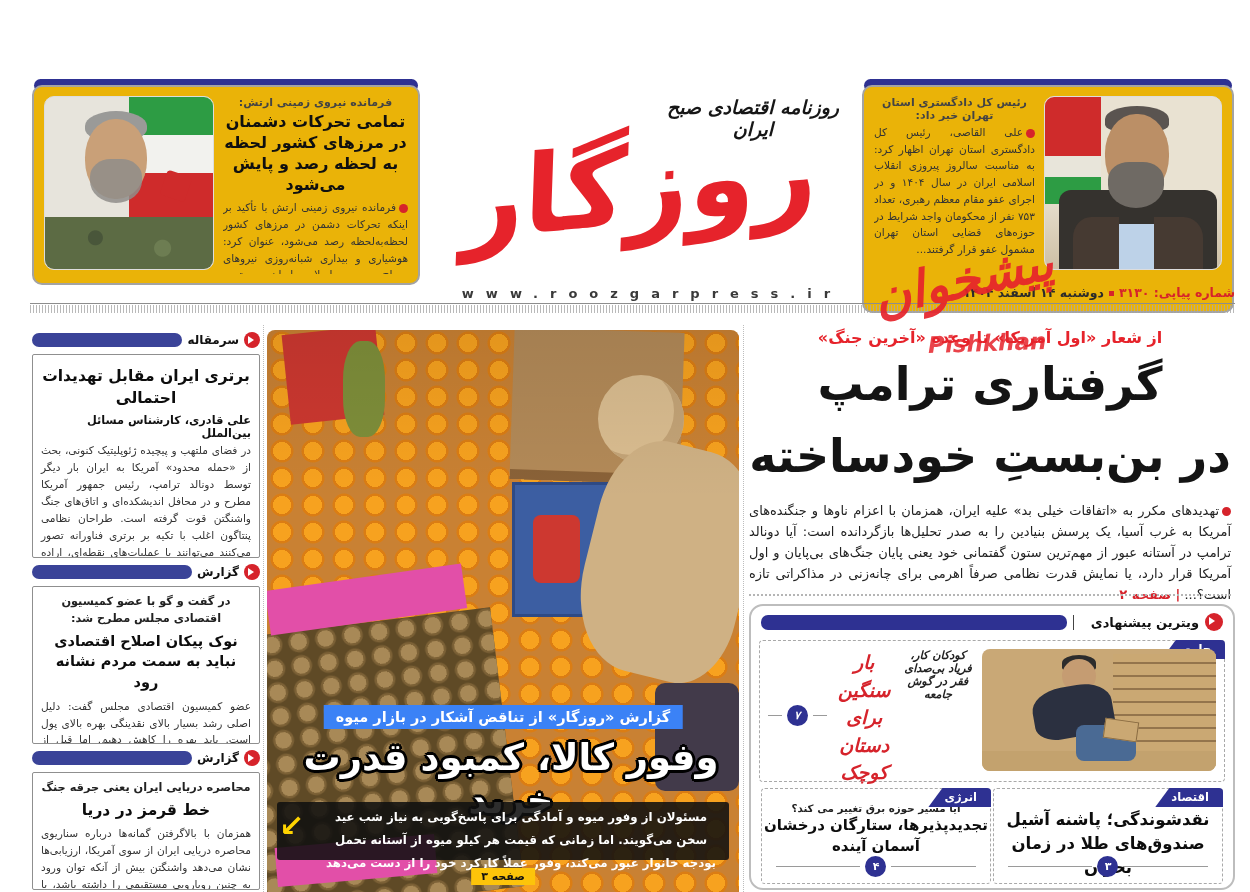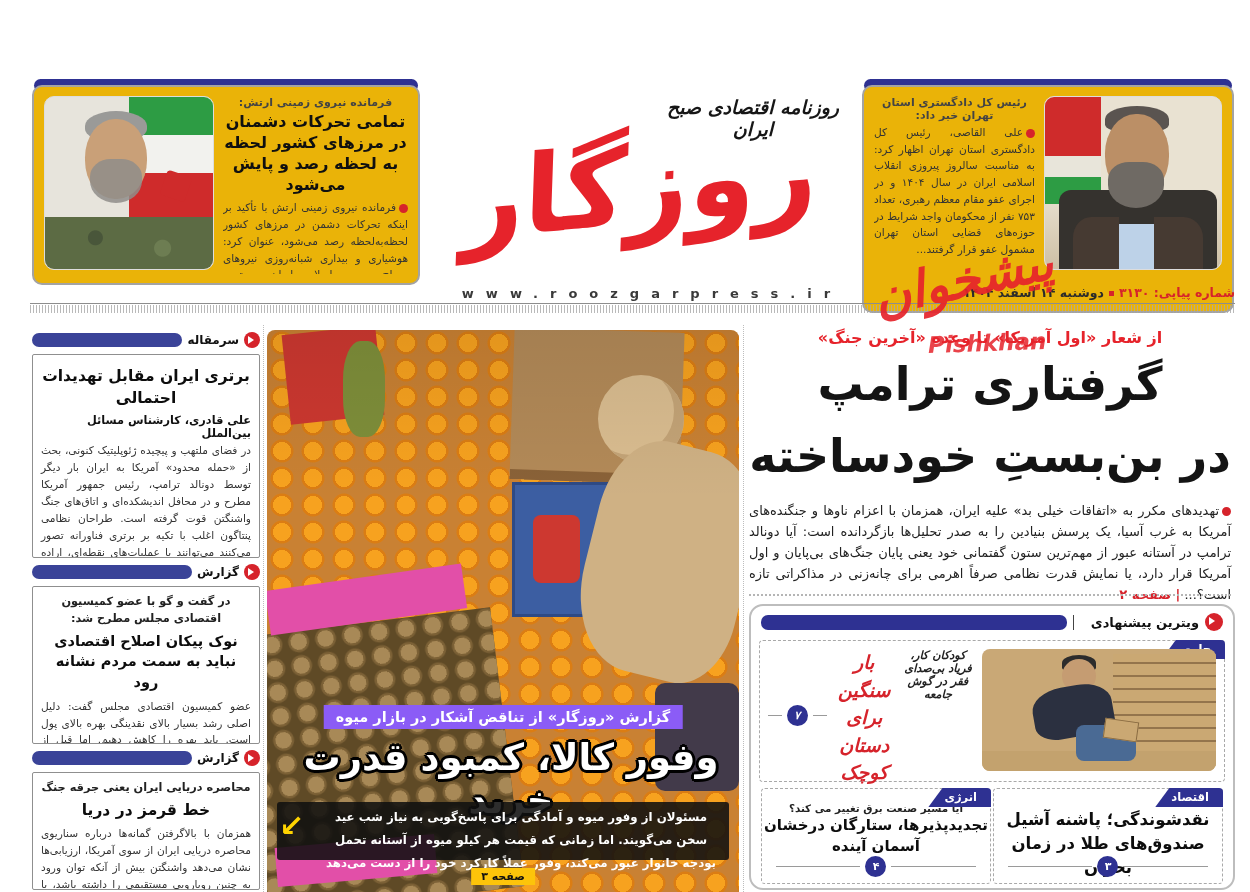--- a/index.html
+++ b/index.html
@@ -87,21 +87,21 @@
   .mp-kiwi { position:absolute; left:-4%; top:52%; width:55%; height:50%; background:#5f4a26; transform:rotate(-7deg);
      background-image:radial-gradient(circle at 12px 11px, #a88957 0 8px, #7c6136 8px 10px, transparent 11px); background-size:27px 24px; }
   .mp-pink { position:absolute; left:0; top:44%; width:42%; height:8%; background:#e24fa8; transform:rotate(-8deg); }
   .mp-pink2 { position:absolute; left:2%; bottom:2%; width:34%; height:7%; background:#e24fa8; transform:rotate(-5deg); }
   .mp-person { position:absolute; right:-2%; top:8%; width:34%; height:74%; }
   .mp-hood { position:absolute; left:6%; top:0; width:86px; height:88px; background:#dabd90; border-radius:50%; box-shadow:inset -10px -8px 0 #c4a477; }
   .mp-body { position:absolute; left:0; top:70px; width:100%; height:56%; background:#cfb184; border-radius:34% 40% 30% 40%; transform:rotate(14deg); }
   .mp-pants { position:absolute; right:6%; bottom:0; width:52%; height:26%; background:#423a4a; border-radius:10px; }
   .mp-shade { position:absolute; inset:0; background:linear-gradient(180deg, rgba(0,0,0,.08), rgba(0,0,0,0) 30%); }
 
-  .mp-badge { position:absolute; left:50%; transform:translateX(-50%); top:375px; background:#8b5cf6; color:#fff;
+  .mp-badge { position:absolute; left:50%; transform:translateX(-50%); top:375px; background:#3b82f6; color:#fff;
      font-size:14.5px; font-weight:900; padding:4px 12px; white-space:nowrap; }
   .mp-headline { position:absolute; left:8px; width:100%; top:406px; text-align:center; color:#fff; font-size:37px; font-weight:700;
      text-shadow:2px 2px 0 #000, -2px 2px 0 #000, 2px -2px 0 #000, -2px -2px 0 #000, 0 3px 0 #000, 3px 0 0 #000, -3px 0 0 #000, 0 -3px 0 #000; }
   .mp-caption { position:absolute; left:10px; right:10px; top:472px; height:58px; background:rgba(16,16,16,.88); border-radius:3px;
      color:#fff; font-size:11.8px; font-weight:bold; line-height:1.95; text-align:center; padding:4px 12px 4px 48px; }
   .mp-arrow { position:absolute; left:12px; top:481px; color:#ffd400; font-size:30px; font-weight:900; line-height:1; }
   .mp-pagebadge { position:absolute; left:50%; transform:translateX(-50%); top:538px; background:#fdc40a; color:#111;
      font-size:11px; font-weight:900; padding:2px 10px; }
 
   
@@ -310,21 +310,21 @@
             <span class="ln"></span>
             <span class="num-circle">۷</span>
             <span class="ln"></span>
           </div>
         </div>
       </div>
     </div>
 
     <div class="sc-card sc-card2">
       <div class="sc-tab">انرژی</div>
-      <div class="sc-kicker-sm">آیا مسیر صنعت برق تغییر می کند؟</div>
+      <div class="sc-kicker-sm">آیا مسیر حوزه برق تغییر می کند؟</div>
       <div class="sc-headline-sm">تجدیدپذیرها، ستارگان درخشان آسمان آینده</div>
       <div class="num-divider nd-bottom">
         <span class="ln"></span>
         <span class="num-circle">۴</span>
         <span class="ln"></span>
       </div>
     </div>
 
     <div class="sc-card sc-card3">
       <div class="sc-tab">اقتصاد</div>

